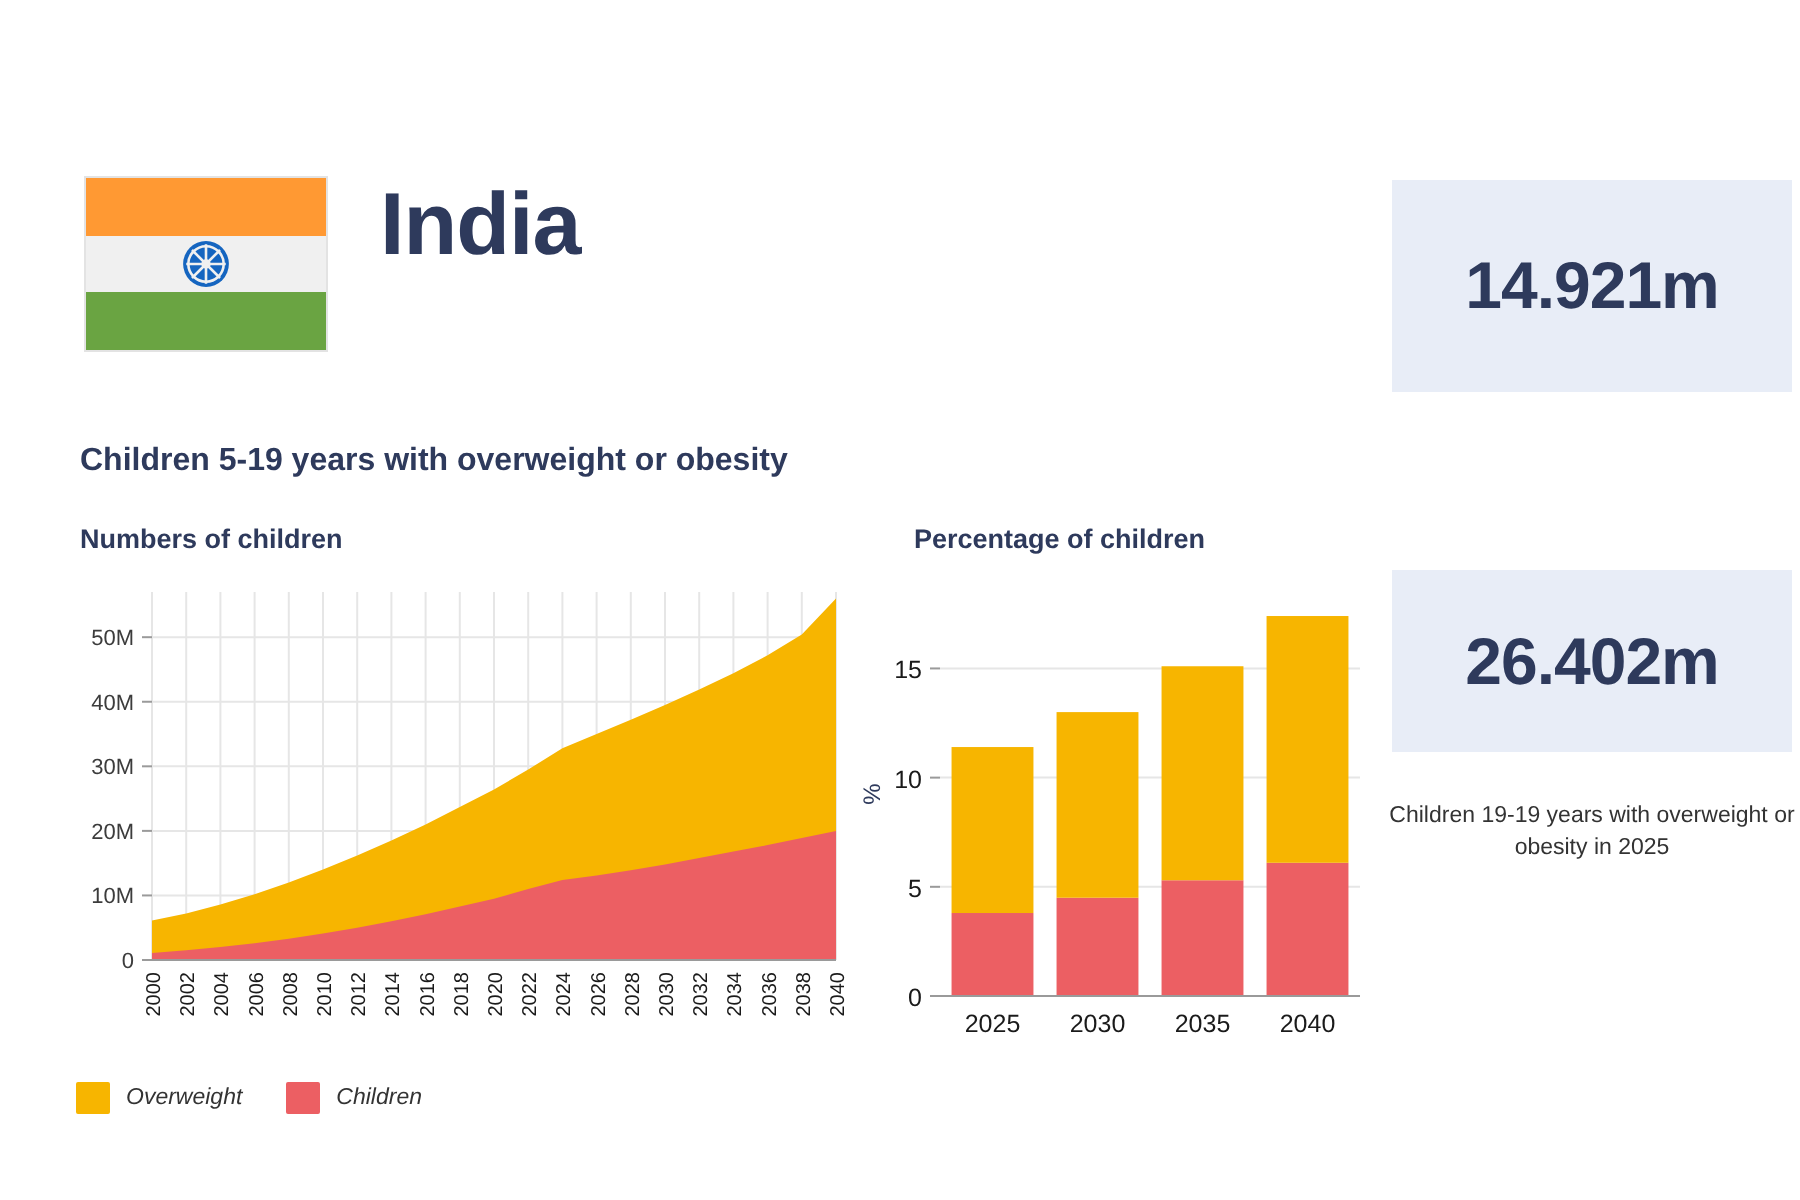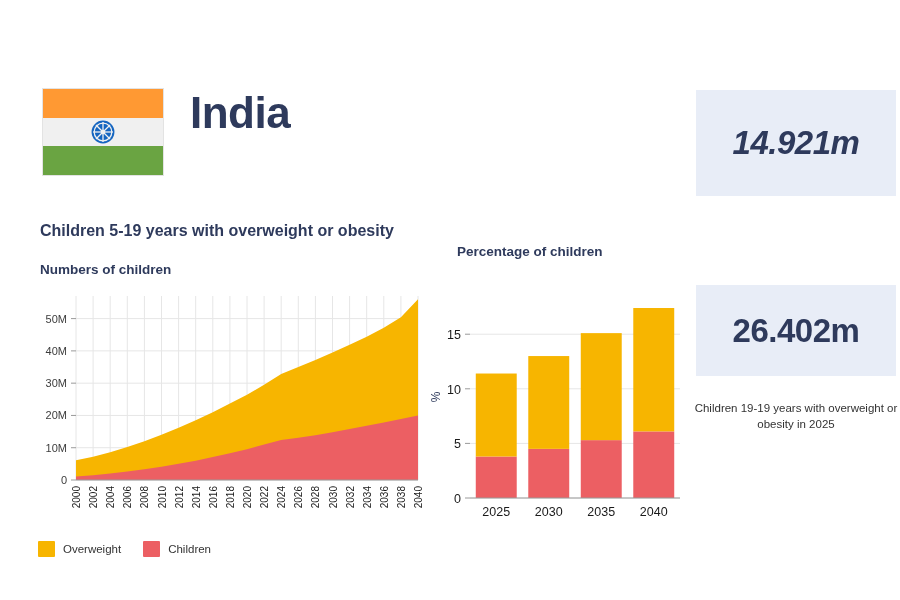--- a/index.html
+++ b/index.html
@@ -29,55 +29,55 @@
     font-size: 44px; font-weight: bold; color: #2E3A5C; letter-spacing: -0.5px;
   }
 
   
   #section-title {
     position: absolute; left: 40px; top: 222px;
     font-size: 16px; font-weight: bold; color: #2E3A5C;
   }
   .subtitle { position: absolute; font-size: 13.5px; font-weight: bold; color: #2E3A5C; }
   #subtitle-left  { left: 40px;  top: 262px; }
-  #subtitle-right { left: 437px; top: 244px; padding-left: 20px; }
+  #subtitle-right { left: 437px; top: 262px; padding-left: 20px; }
 
   
   #area-chart { position: absolute; left: 28px; top: 288px; width: 400px; height: 250px; }
   #area-chart svg { display: block; }
   .tick-text { font-family: "Liberation Sans", sans-serif; font-size: 11px; fill: #3c3c3c; }
   .xtick-text { font-family: "Liberation Sans", sans-serif; font-size: 10px; fill: #1a1a1a; }
   .gridline { stroke: #e6e6e6; stroke-width: 1; }
   .axisline { stroke: #9a9a9a; stroke-width: 1; }
 
   
   #legend { position: absolute; left: 38px; top: 541px; display: flex; align-items: center; gap: 22px; }
   .legend-item { display: flex; align-items: center; gap: 8px; }
   .legend-swatch { width: 17px; height: 16px; border-radius: 1px; }
-  .legend-label { font-size: 11.5px; color: #333; }
+  .legend-label { font-size: 11.5px; color: #333; font-style: italic; }
 
   
   #bar-chart { position: absolute; left: 426px; top: 288px; width: 262px; height: 250px; }
   #bar-chart svg { display: block; }
   .bar-ylabel { font-family: "Liberation Sans", sans-serif; font-size: 12px; fill: #2E3A5C; }
   .bar-xtick { font-family: "Liberation Sans", sans-serif; font-size: 12.5px; fill: #1a1a1a; }
   .bar-ytick { font-family: "Liberation Sans", sans-serif; font-size: 12.5px; fill: #1a1a1a; }
 
   
   .stat-card {
     position: absolute; width: 200px;
     background: #E8EDF7;
     display: flex; align-items: center; justify-content: center;
   }
   .stat-value { font-size: 33px; font-weight: bold; color: #2E3A5C; letter-spacing: -0.5px; }
   .stat-caption {
     position: absolute; width: 208px; text-align: center;
     font-size: 11.5px; color: #333; line-height: 1.35;
   }
-  #stat-card-1 { left: 696px; top: 90px; height: 106px; font-style: italic; }
+  #stat-card-1 { left: 696px; top: 90px; height: 106px; }
   #stat-caption-1 { left: 692px; top: 206px; }
   #stat-card-2 { left: 696px; top: 285px; height: 91px; }
   #stat-caption-2 { left: 692px; top: 401px; }
 </style>
 </head>
 <body>
 
 <div id="page">
 
   <div id="header">

